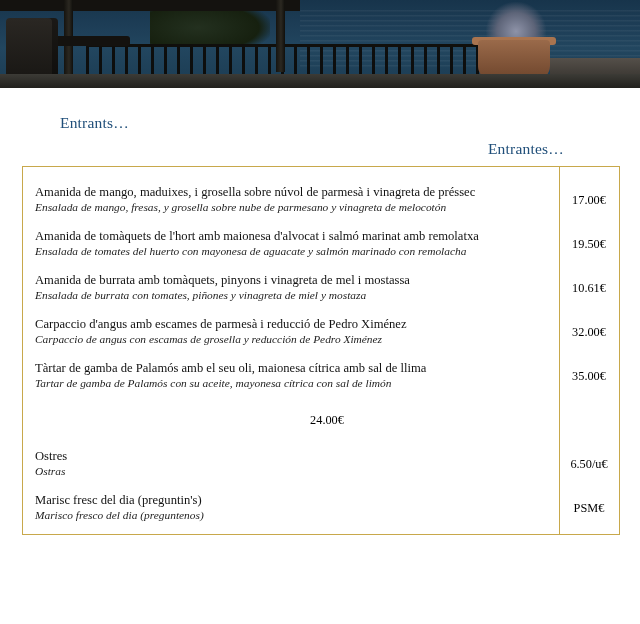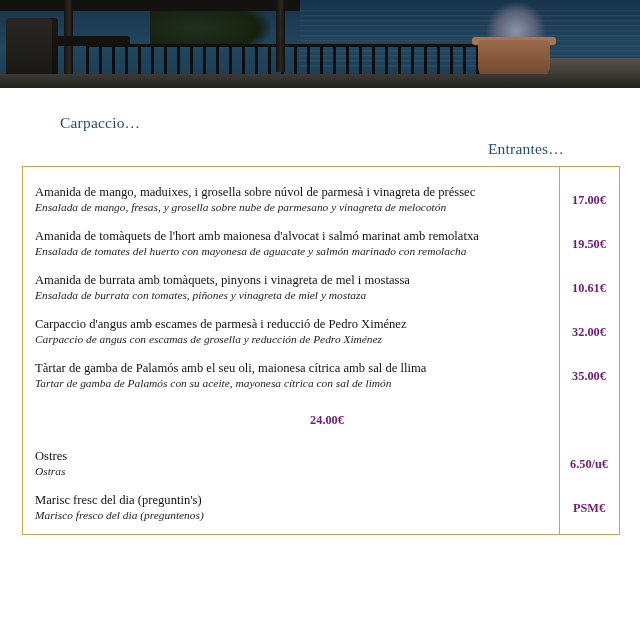--- a/index.html
+++ b/index.html
@@ -166,23 +166,22 @@
   .name-es {
     font-size: 11.4px;
     line-height: 15px;
     font-style: italic;
     color: #1c1c1c;
   }
   .price {
     flex: 1;
     text-align: center;
     font-size: 12.3px;
-    color: #701a75;
+    color: #000000;
     white-space: nowrap;
-    font-weight: bold;
   }
 </style>
 </head>
 <body>
 
 <div class="hero">
   <div class="sea"></div>
   <div class="sea-shimmer"></div>
   <div class="foliage"></div>
   <div class="railing"></div>
@@ -191,21 +190,21 @@
   <div class="pergola-post post-b"></div>
   <div class="table-dark"></div>
   <div class="chair"></div>
   <div class="lavender"></div>
   <div class="pot-rim"></div>
   <div class="pot"></div>
   <div class="rock"></div>
   <div class="terrace-floor"></div>
 </div>
 
-<div class="title-left">Carpaccio…</div>
+<div class="title-left">Entrants…</div>
 <div class="title-right">Entrantes…</div>
 
 <div class="menu-box">
   <div class="price-divider"></div>
   <div class="items">
 
     <div class="item">
       <div class="item-texts">
         <div class="name-ca">Amanida de mango, maduixes, i grosella sobre núvol de parmesà i vinagreta de préssec</div>
         <div class="name-es">Ensalada de mango, fresas, y grosella sobre nube de parmesano y vinagreta de melocotón</div>

